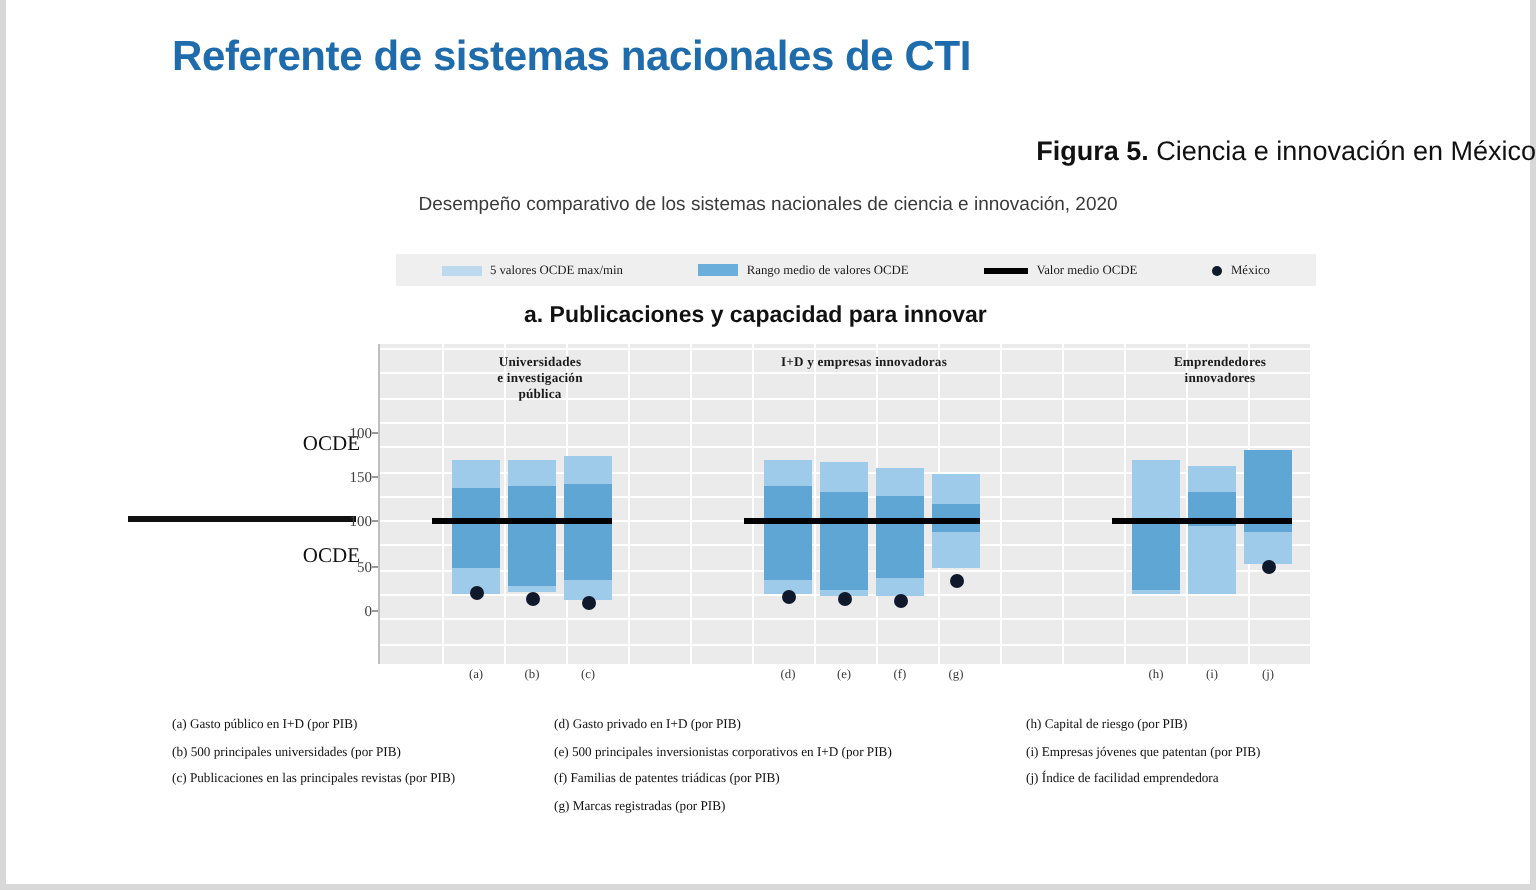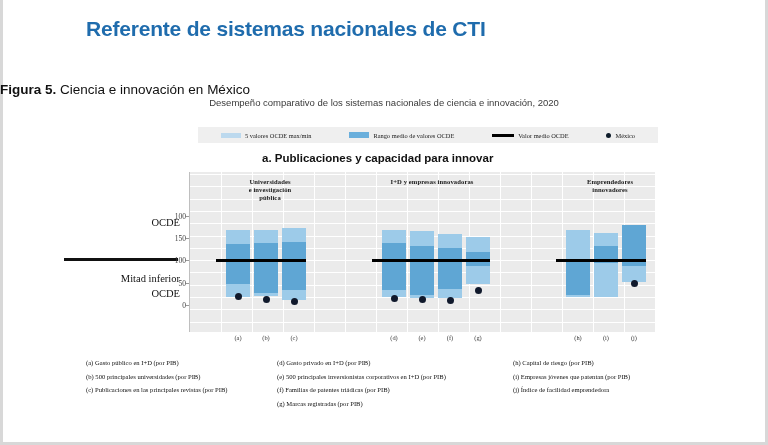--- a/index.html
+++ b/index.html
@@ -13,22 +13,22 @@
   .page-border-bottom{position:absolute;left:0;bottom:0;width:768px;height:3px;background:#d8d8d8;}
 
   .slide-title{
     position:absolute;left:86px;top:17px;
     font-family:"Liberation Sans", sans-serif;
     font-weight:bold;font-size:21px;color:#1f6cad;
     letter-spacing:-0.2px;
   }
 
   .fig-title{
-    position:absolute;left:0;top:68px;width:768px;text-align:left;
-    font-family:"Liberation Sans", sans-serif;font-size:13.5px;color:#111;margin-top:14px;
+    position:absolute;left:0;top:68px;width:768px;text-align:right;
+    font-family:"Liberation Sans", sans-serif;font-size:13.5px;color:#111;
   }
   .fig-title b{font-weight:bold;}
 
   .fig-sub{
     position:absolute;left:0;top:97px;width:768px;text-align:center;
     font-family:"Liberation Sans", sans-serif;font-size:9.5px;color:#3a3a3a;
   }
 
   
   .legend{
@@ -122,21 +122,20 @@
   </div>
 </div>
 
 <div class="panel-title">a. Publicaciones y capacidad para innovar</div>
 
 <div class="side-upper">
   <div>OCDE</div>
 </div>
 <div class="side-rule"></div>
 <div class="side-lower">
-  <div>Mitad inferior</div>
   <div>OCDE</div>
 </div>
 
 <div class="axis-left-line"></div>
 <div class="ylabels" id="ylabels">
     <div class="ylab" style="top: 92px;">0</div>
     <div class="ylab" style="top: 69.7px;">50</div>
     <div class="ylab" style="top: 47.4px;">100</div>
     <div class="ylab" style="top: 25.1px; text-align: right;">150</div>
     <div class="ylab" style="top: 2.8px;">100</div>

